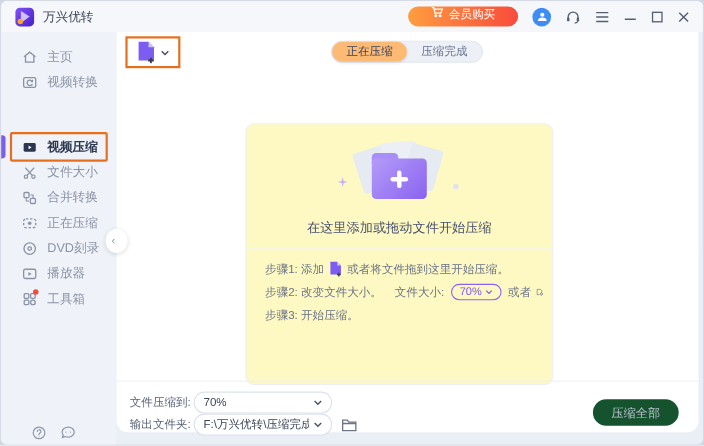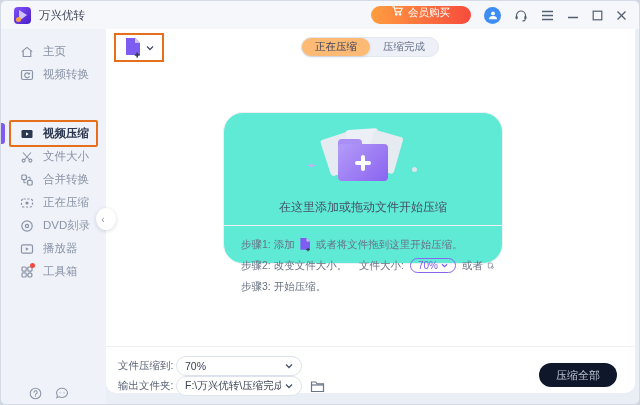--- a/index.html
+++ b/index.html
@@ -52,22 +52,22 @@
   .add-anno{ position:absolute; left:8px; top:4px; width:50px; height:29px;
     border:2px solid #e66f1e; display:flex; align-items:center; justify-content:center; }
   .add-btn{ display:flex; align-items:center; gap:3px; cursor:pointer; }
 
   .tabs{ position:absolute; left:195px; top:8px; width:138px; height:20px;
     background:#edf0f7; border:1px solid #e3e7f0; border-radius:11px; display:flex; }
   .tab{ flex:1; display:flex; align-items:center; justify-content:center;
     font-size:10.5px; color:#67718a; border-radius:10px; cursor:pointer; }
   .tab.active{ background:#fdba74; color:#39425c; box-shadow:0 1px 3px rgba(50,60,90,.14); }
 
-  .card{ position:absolute; left:117px; top:83px; width:280px; height:152px;
-    background:#5eead4; border:1px solid #edeff5; border-radius:20px; }
+  .card{ position:absolute; left:117px; top:83px; width:280px; height:238px;
+    background:#fef9c3; border:1px solid #edeff5; border-radius:8px; }
   .illu{ position:relative; width:120px; height:64px; margin:14px auto 0; }
   .pcard{ position:absolute; background:#e6eaf1; border-radius:3px; }
   .pc1{ width:30px; height:38px; left:22px; top:8px; transform:rotate(-18deg); }
   .pc2{ width:32px; height:40px; left:44px; top:2px; transform:rotate(-4deg); background:#eceff5; }
   .pc3{ width:30px; height:38px; left:66px; top:6px; transform:rotate(16deg); }
   .folder{ position:absolute; left:35px; top:12px; width:50px; height:42px; }
   .folder .back{ position:absolute; left:0; top:0; width:24px; height:10px;
     background:#a88ef6; border-radius:4px 4px 0 0; }
   .folder .front{ position:absolute; left:0; top:5px; width:50px; height:37px;
     background:linear-gradient(135deg,#b49cf8,#8a63f0); border-radius:4px; }
@@ -87,21 +87,21 @@
   
   .bottom-divider{ position:absolute; left:0; right:0; top:317px; border-top:1px solid #eef0f5; }
   .ctl-row{ position:absolute; left:12px; display:flex; align-items:center; font-size:10.5px; color:#5a6478; }
   .row1{ top:327px; } .row2{ top:347px; }
   .ctl-label{ width:58px; }
   .dropdown{ width:126px; height:20px; background:#fff; border:1px solid #dde2ec; border-radius:11px;
     display:flex; align-items:center; padding:0 8px; gap:4px; font-size:10.5px; color:#3a4356; cursor:pointer; }
   .dropdown .val{ flex:1; overflow:hidden; white-space:nowrap; }
   .browse{ margin-left:8px; display:flex; cursor:pointer; color:#6b7588; }
   .compress-all{ position:absolute; left:433px; top:334px; width:78px; height:24px;
-    border:none; border-radius:12px; background:#0f172a; color:#bdc3d2; font-size:11px;
+    border:none; border-radius:12px; background:#14532d; color:#bdc3d2; font-size:11px;
     font-family:"Liberation Sans", sans-serif; cursor:default; }
 </style>
 </head>
 <body>
 
 <div class="window">
 
   <div class="titlebar">
     <div class="logo">
       <div class="swoosh"></div>

